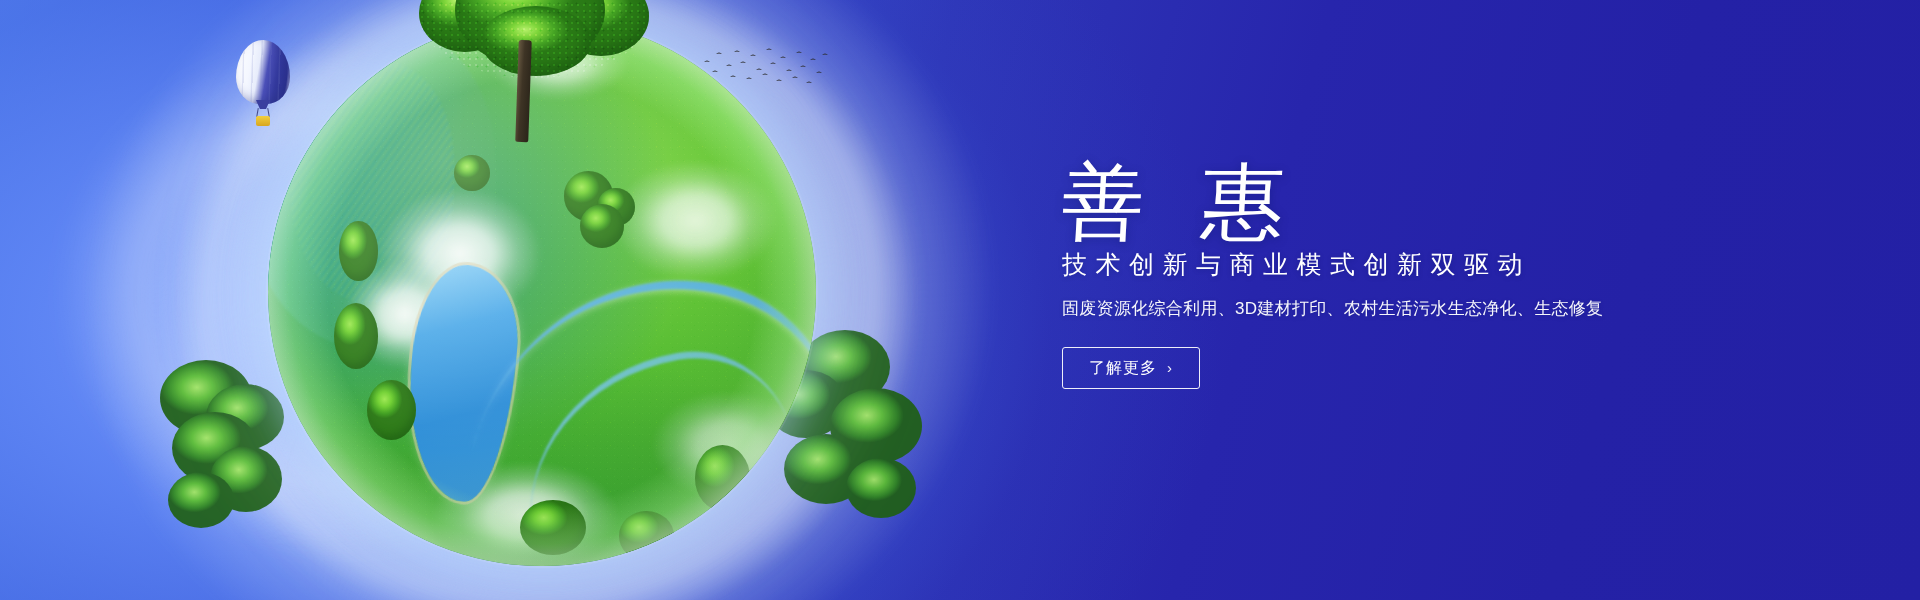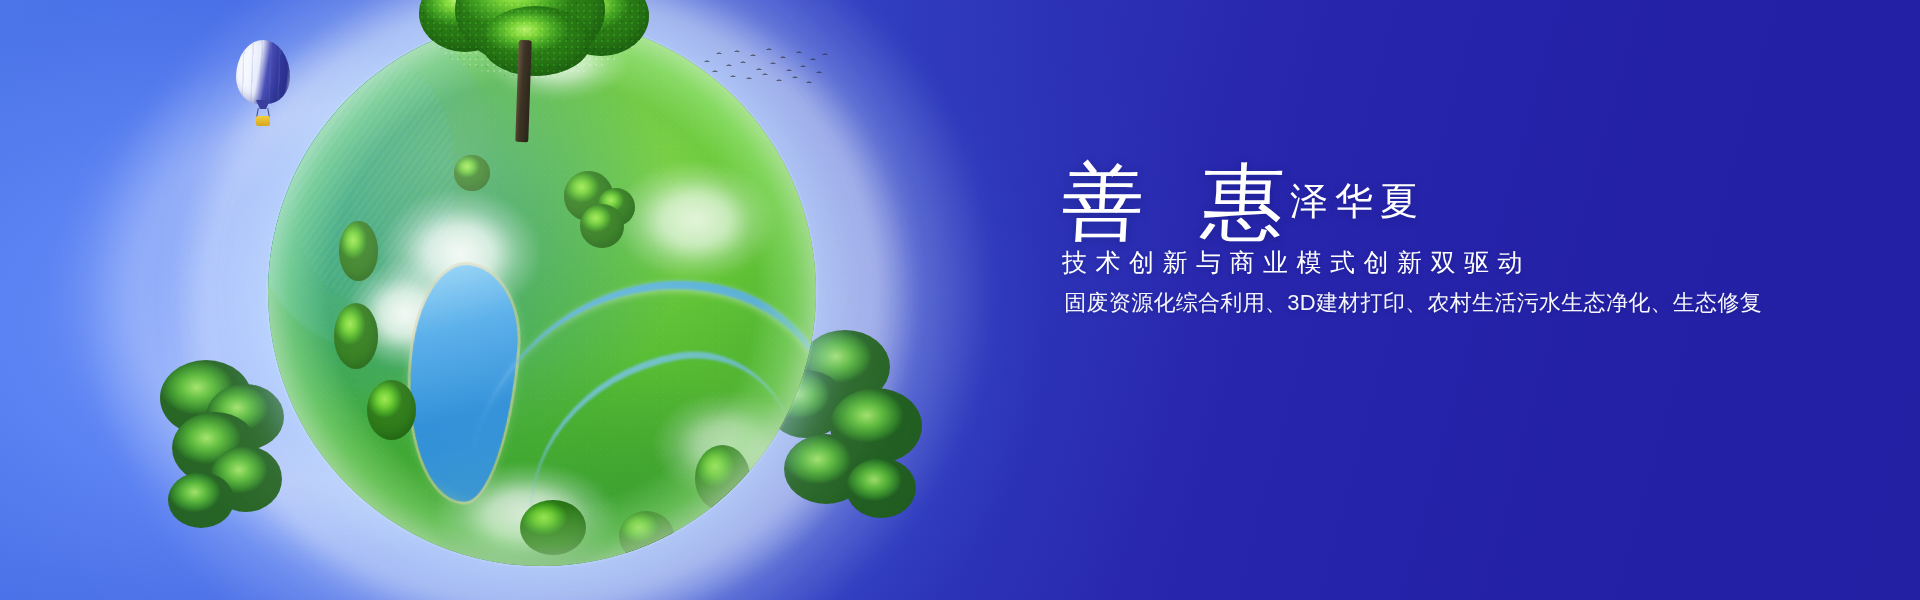--- a/index.html
+++ b/index.html
@@ -382,31 +382,29 @@
   .hl-gap { width: 58px; }
 
   .subtitle {
     font-size: 25px;
     line-height: 1.35;
     letter-spacing: 8.5px;
     font-weight: 400;
     margin-top: 14px;
     white-space: nowrap;
     text-shadow: 0 1px 5px rgba(10,20,90,0.30);
-    font-family: Liberation Mono, monospace;
   }
   .desc {
-    font-size: 22px;
+    font-size: 17px;
     line-height: 1.5;
     letter-spacing: 0.3px;
-    margin-top: 4px;
+    margin-top: 14px;
     white-space: nowrap;
     color: rgba(255,255,255,0.96);
     text-shadow: 0 1px 4px rgba(10,20,90,0.28);
-    text-align: right;
   }
   .cta {
     display: inline-flex;
     align-items: center;
     justify-content: center;
     gap: 10px;
     margin-top: 26px;
     padding: 0 26px;
     height: 42px;
     min-width: 116px;
@@ -532,22 +530,25 @@
       </g>
     </svg>
   </div>
 
   <div class="content">
 
     <div class="headline">
       <span class="hl-big">善</span>
       <span class="hl-gap"></span>
       <span class="hl-big">惠</span>
-      <span class="hl-small">泽华夏</span>
     </div>
 
     <div class="subtitle">技术创新与商业模式创新双驱动</div>
 
     <div class="desc">固废资源化综合利用、3D建材打印、农村生活污水生态净化、生态修复</div>
 
+    <button class="cta">
+      <span>了解更多</span>
+      <span class="chev">›</span>
+    </button>
 
   </div>
 </div>
 
 </body></html>

